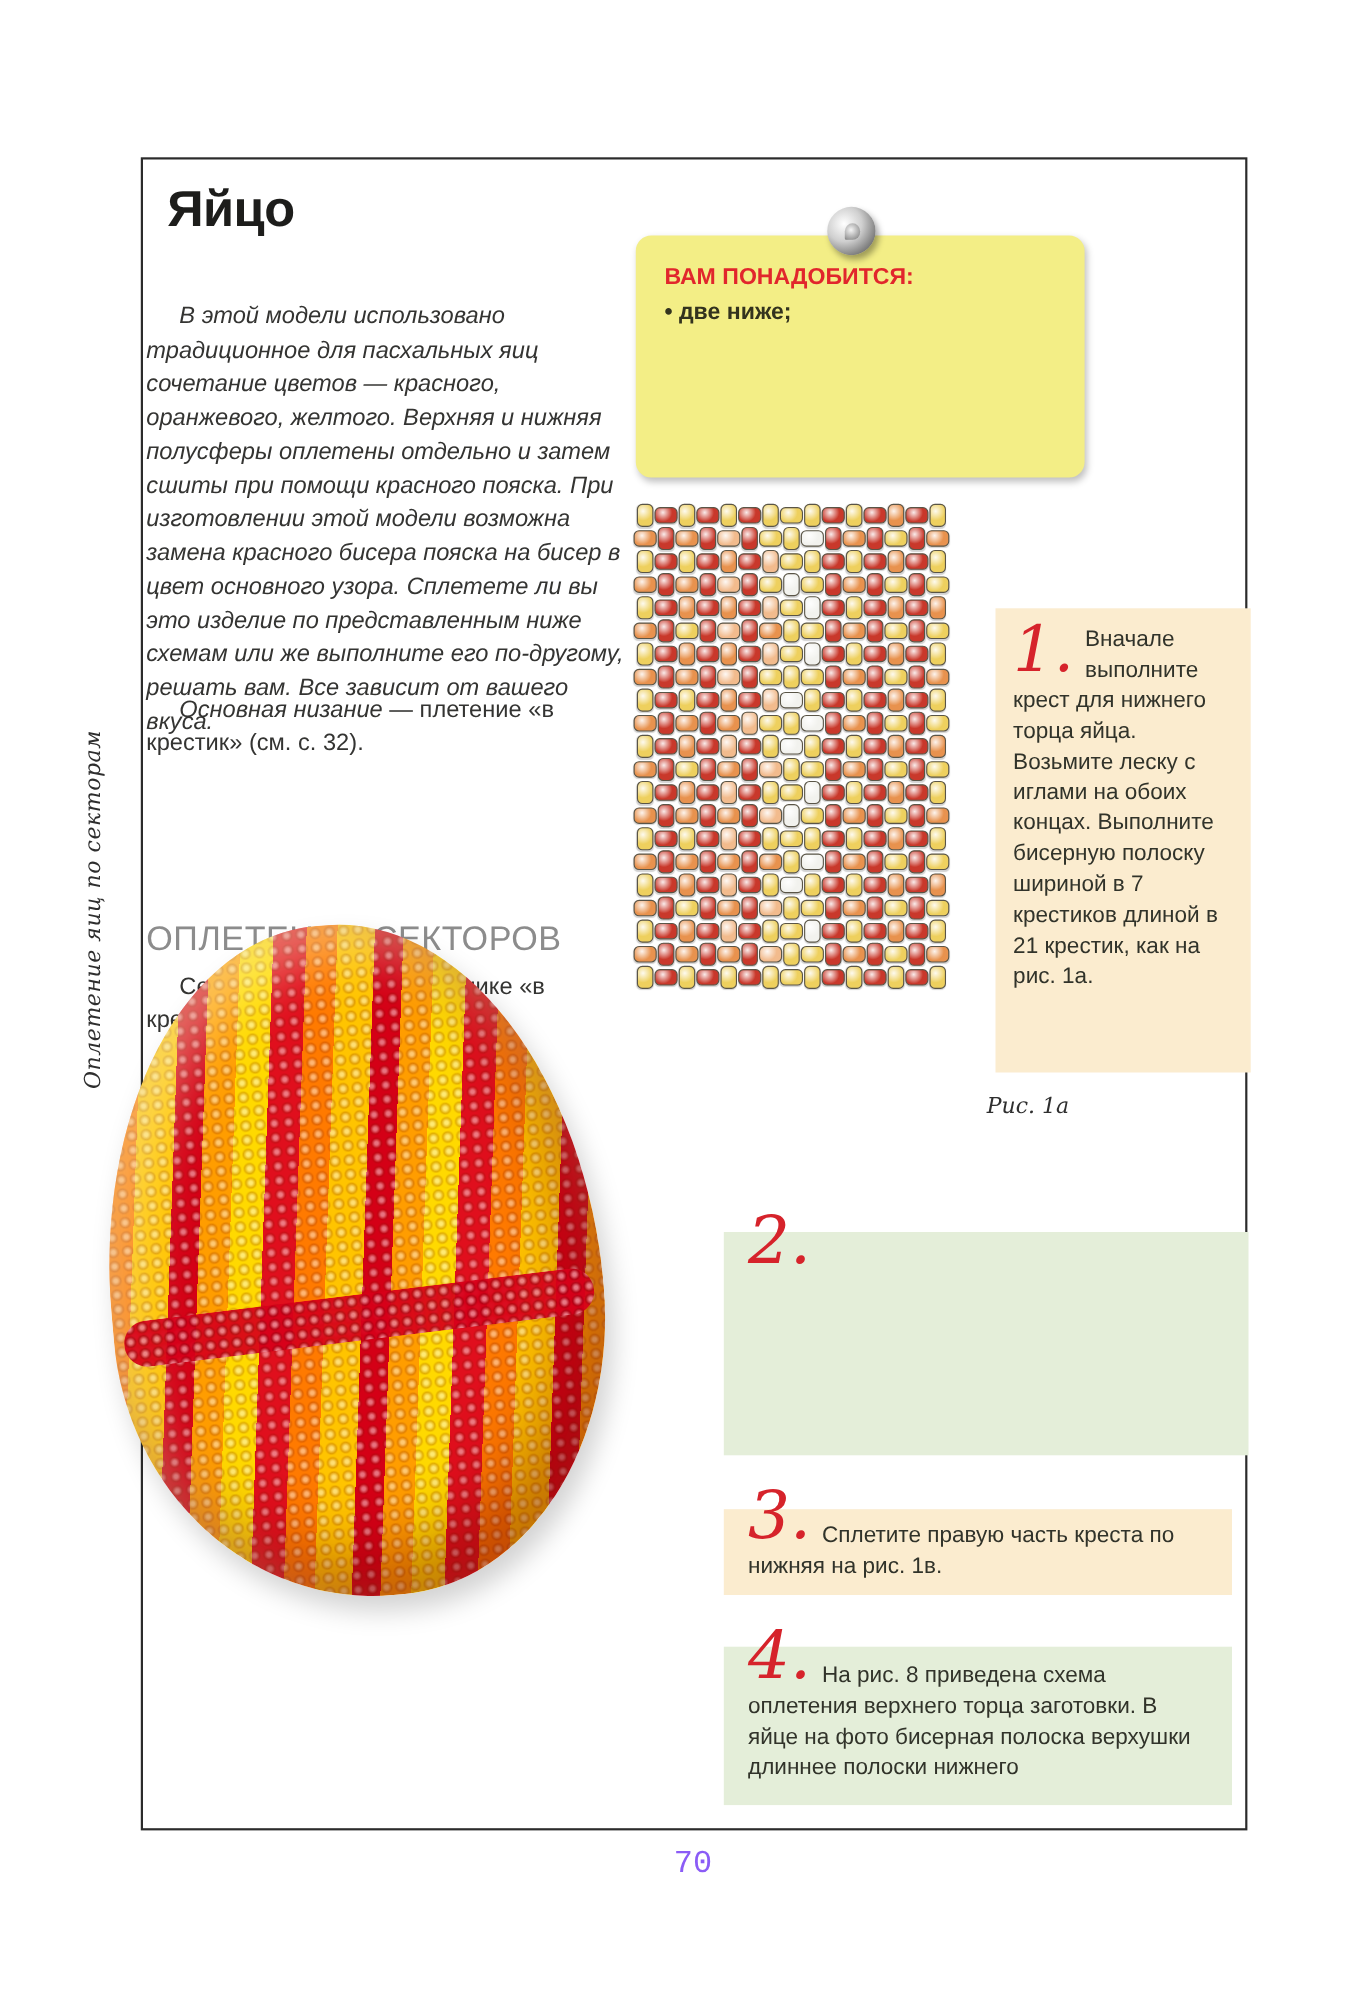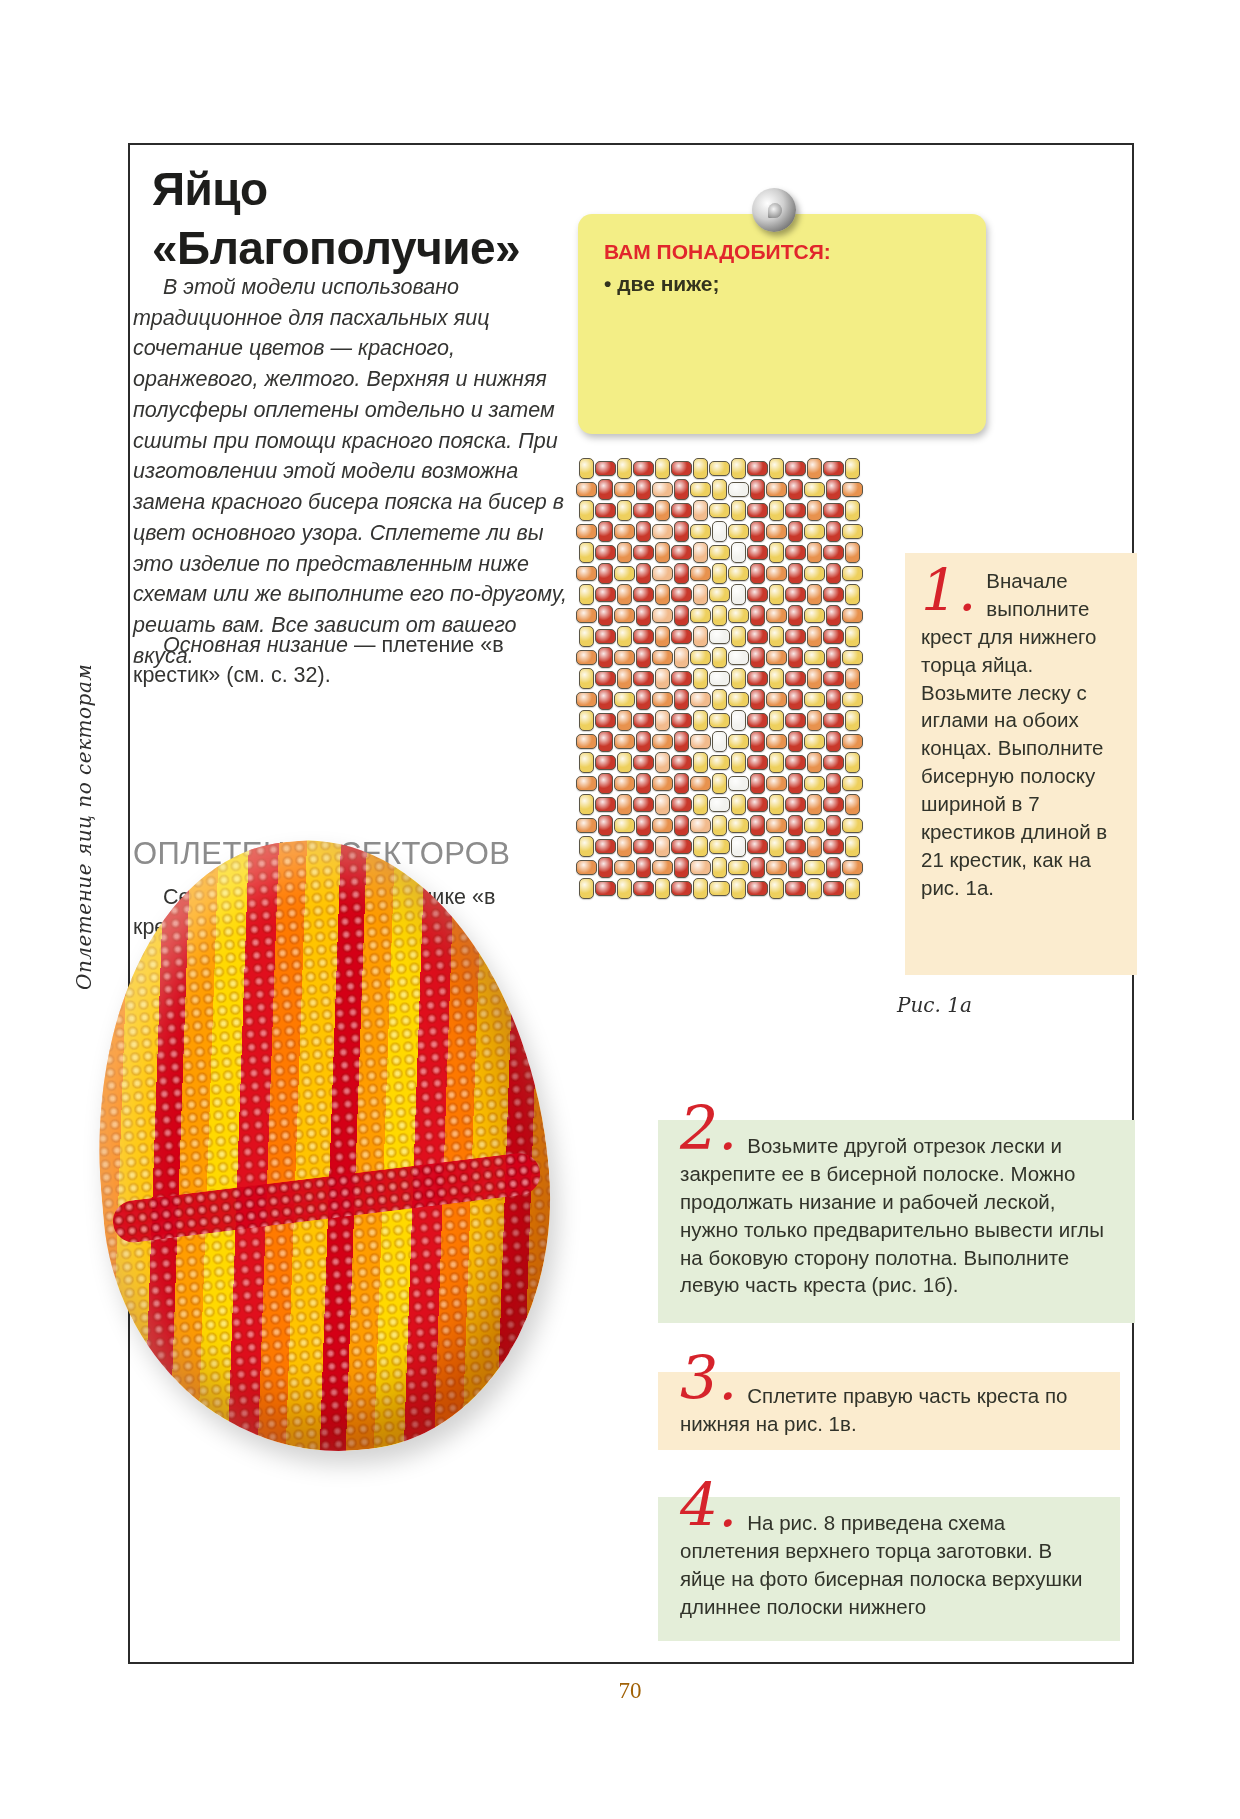--- a/index.html
+++ b/index.html
@@ -75,32 +75,31 @@
                   inset 20px 24px 48px rgba(255,255,210,.45),
                   6px 14px 24px rgba(0,0,0,.18);}
   .egg-belt{position:absolute;left:2%;top:55%;width:96%;height:42px;
        transform:rotate(-2deg);border-radius:40px;
        background:
          radial-gradient(circle at 50% 50%, rgba(255,255,255,.5) 0 1.5px, rgba(90,0,0,.3) 4.5px, rgba(0,0,0,0) 6px),
          #d8001a;
        background-size:12px 12px,auto;opacity:.92;}
 
   .page-num{left:560px;top:1678px;width:140px;text-align:center;
-            font-family:Liberation Serif, serif;font-size:23px;color:#a16207;}
+            font-family:Liberation Mono, monospace;font-size:29px;color:#8b5cf6;}
 </style>
 </head>
 <body>
 
 <div class="abs frame"></div>
 
 <div class="abs sidebar">Оплетение яиц по секторам</div>
 
 <div class="abs title">
   <span>Яйцо</span><br>
-  <span>«Благополучие»</span>
 </div>
 
 <div class="abs intro">В этой модели использовано традиционное для пасхальных яиц сочетание цветов — красного, оранжевого, желтого. Верхняя и нижняя полусферы оплетены отдельно и затем сшиты при помощи красного пояска. При изготовлении этой модели возможна замена красного бисера пояска на бисер в цвет основного узора. Сплетете ли вы это изделие по представленным ниже схемам или же выполните его по-другому, решать вам. Все зависит от вашего вкуса.</div>
 
 <div class="abs technique">
   <span class="it">Основная низание</span><span> — плетение «в крестик» (см. с. 32).</span>
 </div>
 
 <div class="abs sec-head">ОПЛЕТЕНИЕ СЕКТОРОВ</div>
 <div class="abs sec-text">Сектора выполнены в технике «в крестик».</div>
@@ -438,21 +437,20 @@
   <div class="egg-belt"></div>
 </div>
 
 <div class="abs step step1 bg-cream">
   <span class="num">1.</span>
   <span>Вначале выполните крест для нижнего торца яйца. Возьмите леску с иглами на обоих концах. Выполните бисерную полоску шириной в 7 крестиков длиной в 21 крестик, как на рис. 1а.</span>
 </div>
 
 <div class="abs step step2 bg-green">
   <span class="num">2.</span>
-  <span>Возьмите другой отрезок лески и закрепите ее в бисерной полоске. Можно продолжать низание и рабочей леской, нужно только предварительно вывести иглы на боковую сторону полотна. Выполните левую часть креста (рис. 1б).</span>
 </div>
 
 <div class="abs step step3 bg-cream">
   <span class="num">3.</span>
   <span>Сплетите правую часть креста по нижняя на рис. 1в.</span>
 </div>
 
 <div class="abs step step4 bg-green">
   <span class="num">4.</span>
   <span>На рис. 8 приведена схема оплетения верхнего торца заготовки. В яйце на фото бисерная полоска верхушки длиннее полоски нижнего</span>

